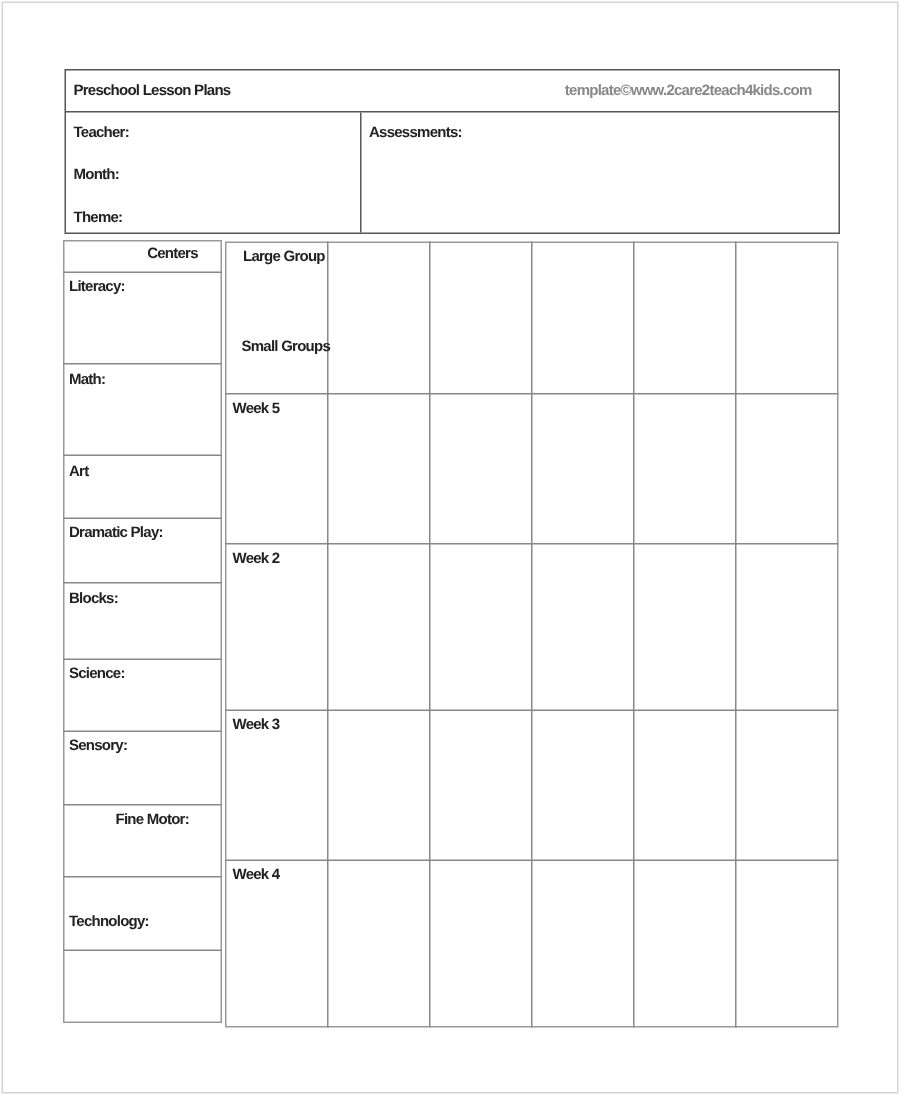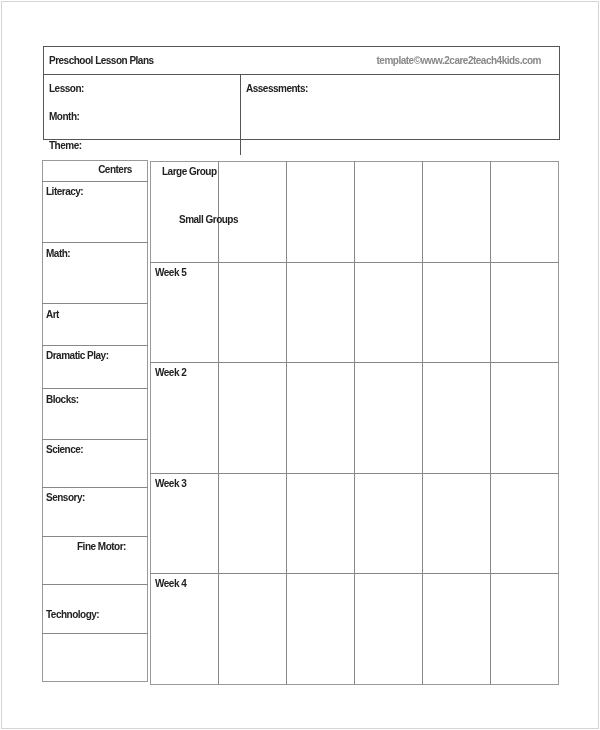--- a/index.html
+++ b/index.html
@@ -3,38 +3,38 @@
 <meta charset="utf-8">
 <style>
   html, body { margin: 0; padding: 0; background: #ffffff; }
   body { width: 600px; height: 730px; position: relative; overflow: hidden;
          font-family: "Liberation Sans", "DejaVu Sans", sans-serif; }
   .page { position: absolute; left: 1px; top: 1px; width: 596px; height: 726px;
           border: 1px solid #d4d4d4; background: #fff; }
   .abs { position: absolute; box-sizing: border-box; }
   .txt { font-size: 10px; color: #222; letter-spacing: -0.5px; white-space: nowrap; font-weight: bold; }
   .b { font-weight: bold; }
-  .hdr-box { left: 41px; top: 44px; width: 517px; height: 94px; border: 1px solid #555; }
+  .hdr-box { left: 41px; top: 44px; width: 517px; height: 110px; border: 1px solid #555; }
   .hdr-title-row { left: 0; top: 0; width: 515px; height: 28px; border-bottom: 1px solid #555; }
   .vline { background: #888; width: 1px; }
   .hline { background: #888; height: 1px; }
   .cell-border { border: 1px solid #999; }
 </style>
 </head>
 <body>
 
 <div class="page">
 
   <div class="abs hdr-box">
     <div class="abs hdr-title-row">
       <span class="abs txt b" style="left:5px; top:8px;">Preschool Lesson Plans</span>
       <span class="abs txt" style="right:18px; top:8px; color:#888;">template©www.2care2teach4kids.com</span>
     </div>
     <div class="abs" style="left:196px; top:28px; width:1px; height:80px; background:#555;"></div>
-    <span class="abs txt" style="left:5px; top:36px;">Lesson:</span>
+    <span class="abs txt" style="left:5px; top:36px;">Teacher:</span>
     <span class="abs txt" style="left:5px; top:64px;">Month:</span>
     <span class="abs txt" style="left:5px; top:93px;">Theme:</span>
     <span class="abs txt" style="left:202px; top:36px;text-align:right;">Assessments:</span>
   </div>
 
   <div class="abs cell-border" style="left:40px; top:158px; width:106px; height:522px;"></div>
   <span class="abs txt b" style="left:40px; width:106px; text-align:center; top:162px;padding-left:40px;">Centers</span>
 
   <div class="abs hline" style="left:40px; top:179px; width:106px;"></div>
   <span class="abs txt b" style="left:44px; top:184px;">Literacy:</span>
@@ -73,18 +73,18 @@
   <div class="abs vline" style="left:352px; top:159px; height:524px;"></div>
   <div class="abs vline" style="left:420px; top:159px; height:524px;"></div>
   <div class="abs vline" style="left:488px; top:159px; height:524px;"></div>
 
   <div class="abs hline" style="left:148px; top:260px; width:409px;"></div>
   <div class="abs hline" style="left:148px; top:360px; width:409px;"></div>
   <div class="abs hline" style="left:148px; top:471px; width:409px;"></div>
   <div class="abs hline" style="left:148px; top:571px; width:409px;"></div>
 
   <span class="abs txt b" style="left:160px; top:164px;">Large Group</span>
-  <span class="abs txt b" style="left:159px; top:212px;margin-left:18px;">Small Groups</span>
+  <span class="abs txt b" style="left:159px; top:224px;">Small Groups</span>
   <span class="abs txt b" style="left:153px; top:265px;">Week 5</span>
   <span class="abs txt b" style="left:153px; top:365px;">Week 2</span>
   <span class="abs txt b" style="left:153px; top:476px;">Week 3</span>
   <span class="abs txt b" style="left:153px; top:576px;text-align:center;">Week 4</span>
 </div>
 
 </body></html>

